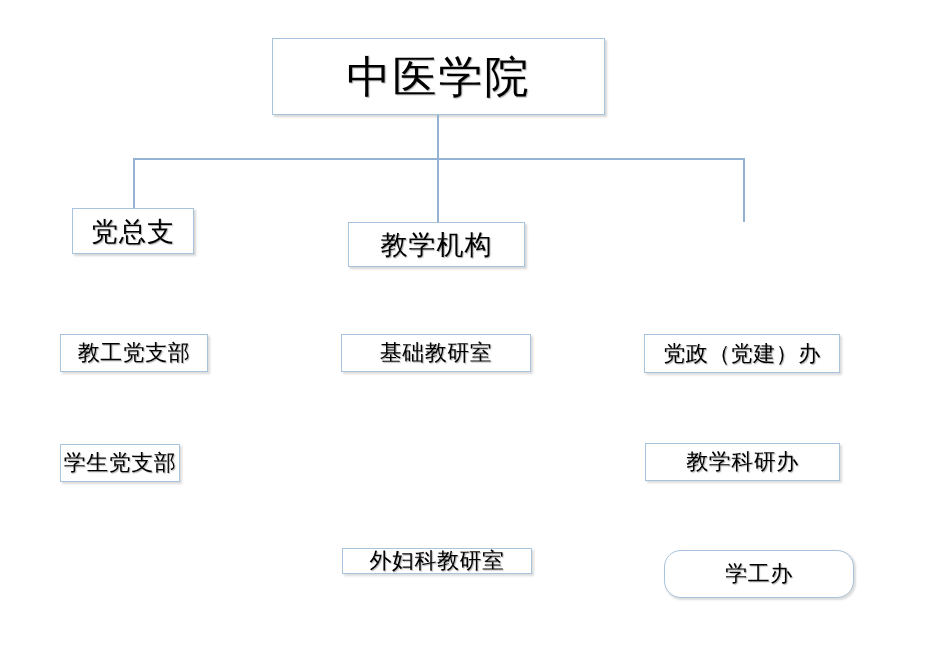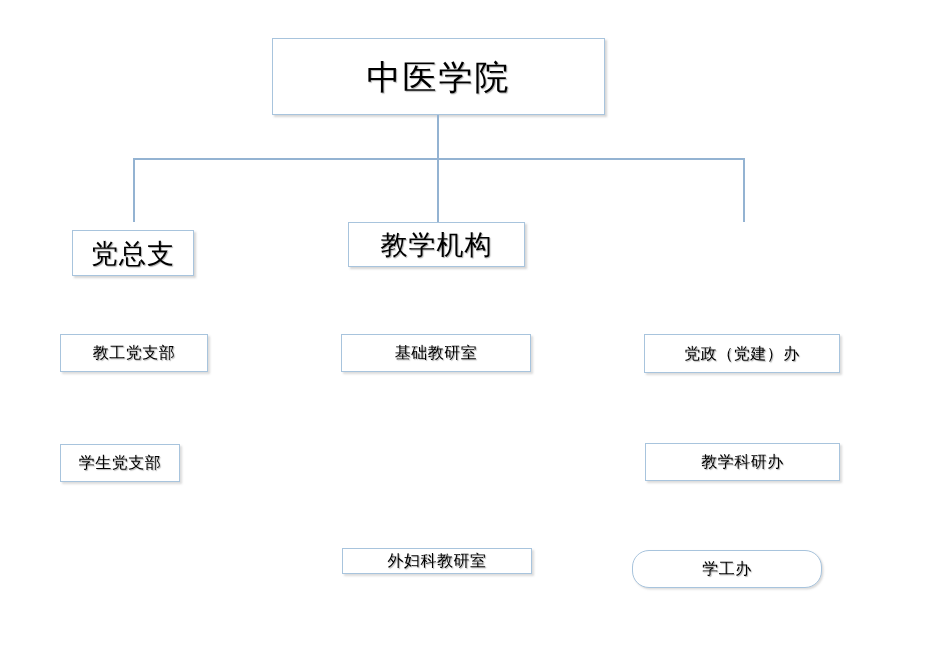--- a/index.html
+++ b/index.html
@@ -39,29 +39,29 @@
     font-family: "DejaVu Serif", "Liberation Serif", serif;
     line-height: 1;
     white-space: nowrap;
     box-shadow: 1.5px 1.5px 2px rgba(120,120,120,0.30);
   }
   .node .node-label {
     display: block;
     text-shadow: 1px 1px 1px rgba(110,110,110,0.55);
   }
   .node.level-root {
-    font-size: 34px;
+    font-size: 44px;
     letter-spacing: 2px;
   }
   .node.level-two {
     font-size: 27px;
     letter-spacing: 1px;
   }
   .node.level-three {
-    font-size: 16px;
+    font-size: 22px;
     letter-spacing: 0.5px;
     box-shadow: 1.5px 1.5px 2px rgba(130,130,130,0.28);
   }
 </style>
 </head>
 <body>
 
 <div id="chart-canvas">
 
   <div class="node level-root" style="left:272px; top:38px; width:333px; height:77px;">
@@ -71,21 +71,21 @@
   <div class="connector v" style="left:437px; top:115px; height:45px;"></div>
 
   <div class="connector h" style="left:133px; top:158px; width:612px;"></div>
 
   <div class="connector v" style="left:133px; top:158px; height:64px;"></div>
 
   <div class="connector v" style="left:437px; top:158px; height:64px;"></div>
 
   <div class="connector v" style="left:743px; top:158px; height:64px;"></div>
 
-  <div class="node level-two" style="left:72px; top:230px; width:122px; height:46px;">
+  <div class="node level-two" style="left:72px; top:208px; width:122px; height:46px;">
     <span class="node-label">党总支</span>
   </div>
 
   <div class="node level-two" style="left:348px; top:222px; width:177px; height:45px;">
     <span class="node-label">教学机构</span>
   </div>
 
 
   <div class="node level-three" style="left:60px; top:334px; width:148px; height:38px;">
     <span class="node-label">教工党支部</span>
@@ -105,17 +105,17 @@
   </div>
 
   <div class="node level-three" style="left:644px; top:334px; width:196px; height:39px;">
     <span class="node-label">党政（党建）办</span>
   </div>
 
   <div class="node level-three" style="left:645px; top:443px; width:195px; height:38px;">
     <span class="node-label">教学科研办</span>
   </div>
 
-  <div class="node level-three" style="left:632px; top:550px; width:190px; height:38px;border-radius:17px;">
+  <div class="node level-three" style="left:664px; top:550px; width:190px; height:48px;border-radius:17px;">
     <span class="node-label">学工办</span>
   </div>
 
 </div>
 
 </body></html>

